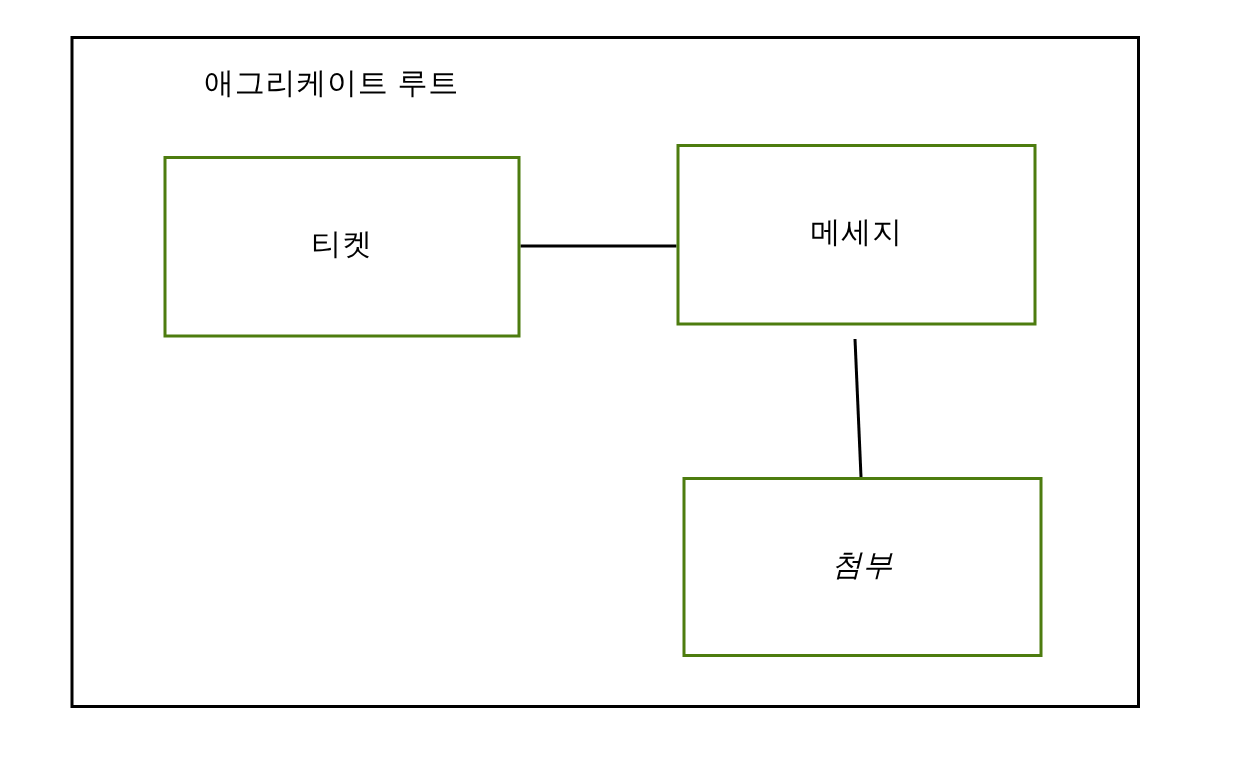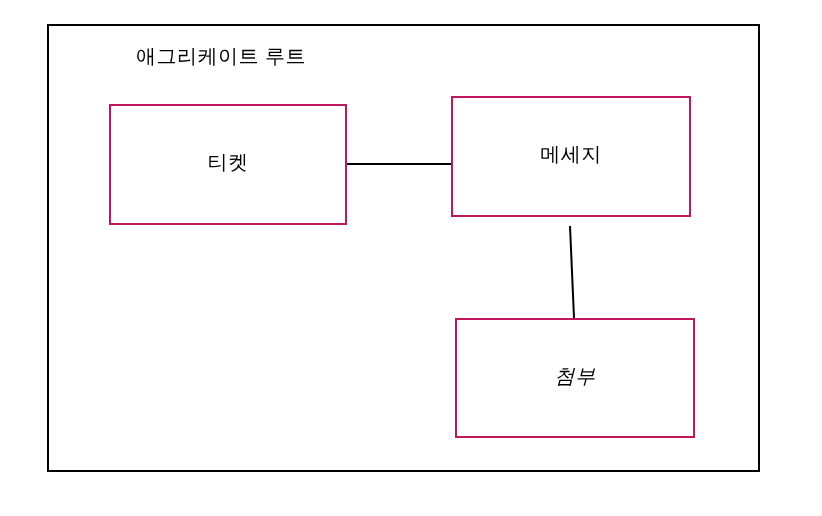--- a/index.html
+++ b/index.html
@@ -42,21 +42,21 @@
     width: 822px;
     height: 516px;
     pointer-events: none;
   }
   .connector-layer line {
     stroke: #000000;
     stroke-width: 2;
   }
   .node {
     position: absolute;
-    border: 2px solid #be185d;
+    border: 2px solid #4d7c0f;
     box-sizing: border-box;
     background: #ffffff;
     display: flex;
     align-items: center;
     justify-content: center;
     font-size: 20px;
     letter-spacing: 0.5px;
   }
   .node-ticket {
     left: 109px;

